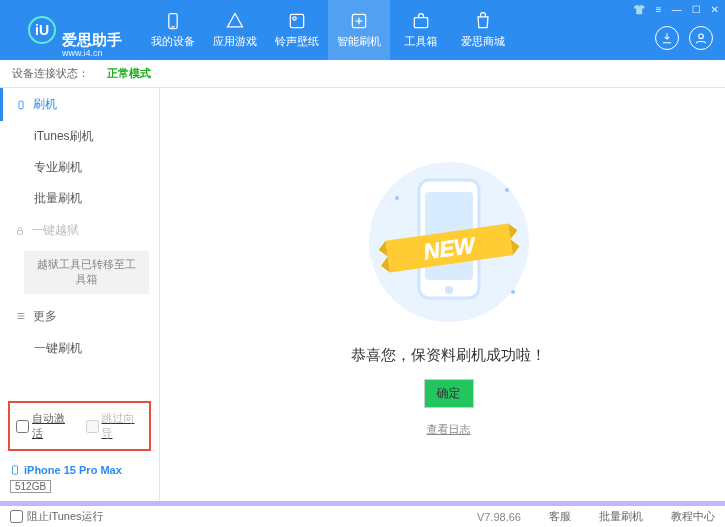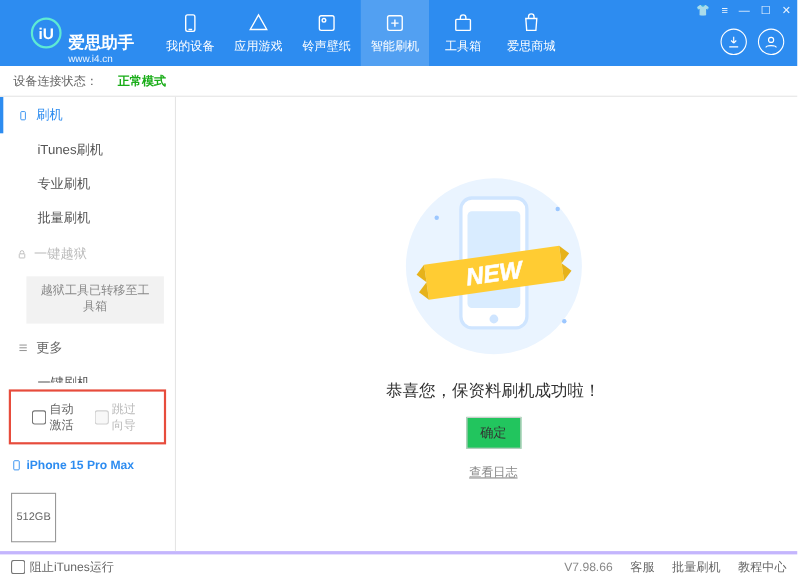--- a/index.html
+++ b/index.html
@@ -29,40 +29,40 @@
 
 .body { display: flex; height: calc(100% - 60px - 28px - 26px); gap: 12px; }
 .sidebar { width: 160px; border-right: 1px solid #e5e5e5; display: flex; flex-direction: column; }
 .sb-scroll { flex: 1; overflow-y: auto; }
 .sb-group { padding: 8px 12px; display: flex; align-items: center; gap: 6px; color: #666; font-size: 12px; border-left: 3px solid transparent; cursor: pointer; }
 .sb-group.active-group { border-left-color: #2d8cf0; color: #2d8cf0; }
 .sb-sub { padding: 7px 12px 7px 34px; font-size: 12px; color: #555; cursor: pointer; }
 .sb-sub.active { background: #e8f3ff; color: #2d8cf0; }
 .sb-jailbreak-note { margin: 4px 10px 6px 24px; padding: 6px 8px; background: #f2f2f2; color: #888; font-size: 11px; line-height: 1.4; text-align: center; }
 
-.sb-checks { border: 2px solid #e74c3c; margin: 6px 8px; padding: 8px 19px; display: flex; gap: 12px; align-items: flex-end; }
+.sb-checks { border: 2px solid #e74c3c; margin: 6px 8px; padding: 8px 6px; display: flex; gap: 12px; align-items: flex-end; text-decoration: underline; }
 .sb-checks label { display: flex; align-items: center; gap: 3px; font-size: 11px; color: #666; cursor: pointer; }
 .sb-checks label.disabled { color: #bbb; }
 .sb-checks input { cursor: pointer; }
 
 .device-info { padding: 6px 10px 8px; font-size: 11px; }
 .device-name { color: #2d8cf0; font-weight: bold; display: flex; align-items: center; gap: 4px; }
-.storage-badge { display: inline-block; border: 1px solid #999; padding: 16px 4px; font-size: 10px; color: #666; margin-top: 18px; text-align: center; }
+.storage-badge { display: inline-block; border: 1px solid #999; padding: 0 4px; font-size: 10px; color: #666; margin-top: 3px; text-align: center; }
 .device-type { color: #aaa; margin-top: 3px; }
 
 .main { flex: 1; display: flex; flex-direction: column; align-items: center; justify-content: center; padding: 20px; position: relative; }
 .phone-illus { position: relative; width: 200px; height: 180px; display: flex; align-items: center; justify-content: center; }
 .success-text { margin-top: 14px; font-size: 15px; color: #333; }
 .ok-btn { margin-top: 14px; padding: 5px 12px; border: 1px solid #ccc; background: #22c55e; font-size: 12px; cursor: pointer; color: #333; }
 .log-link { margin-top: 14px; font-size: 11px; color: #888; cursor: pointer; text-decoration: underline; }
 
-.footer { height: 26px; border-top: 3px solid #c4b5fd; display: flex; align-items: center; padding: 0 10px; font-size: 11px; color: #666; }
+.footer { height: 26px; border-top: 5px solid #c4b5fd; display: flex; align-items: center; padding: 0 10px; font-size: 11px; color: #666; }
 .footer label { display: flex; align-items: center; gap: 4px; cursor: pointer; }
 .footer-spacer { flex: 1; }
-.footer-item { margin-left: 16px; cursor: pointer; }
+.footer-item { margin-left: 28px; cursor: pointer; }
 .version { margin-left: 14px; color: #888; }
 
 .lock-ic { width: 10px; height: 10px; }
 .menu-ic { width: 12px; height: 10px; }
 </style>
 </head>
 <body>
 
 <div class="header">
   <div class="logo-area">

